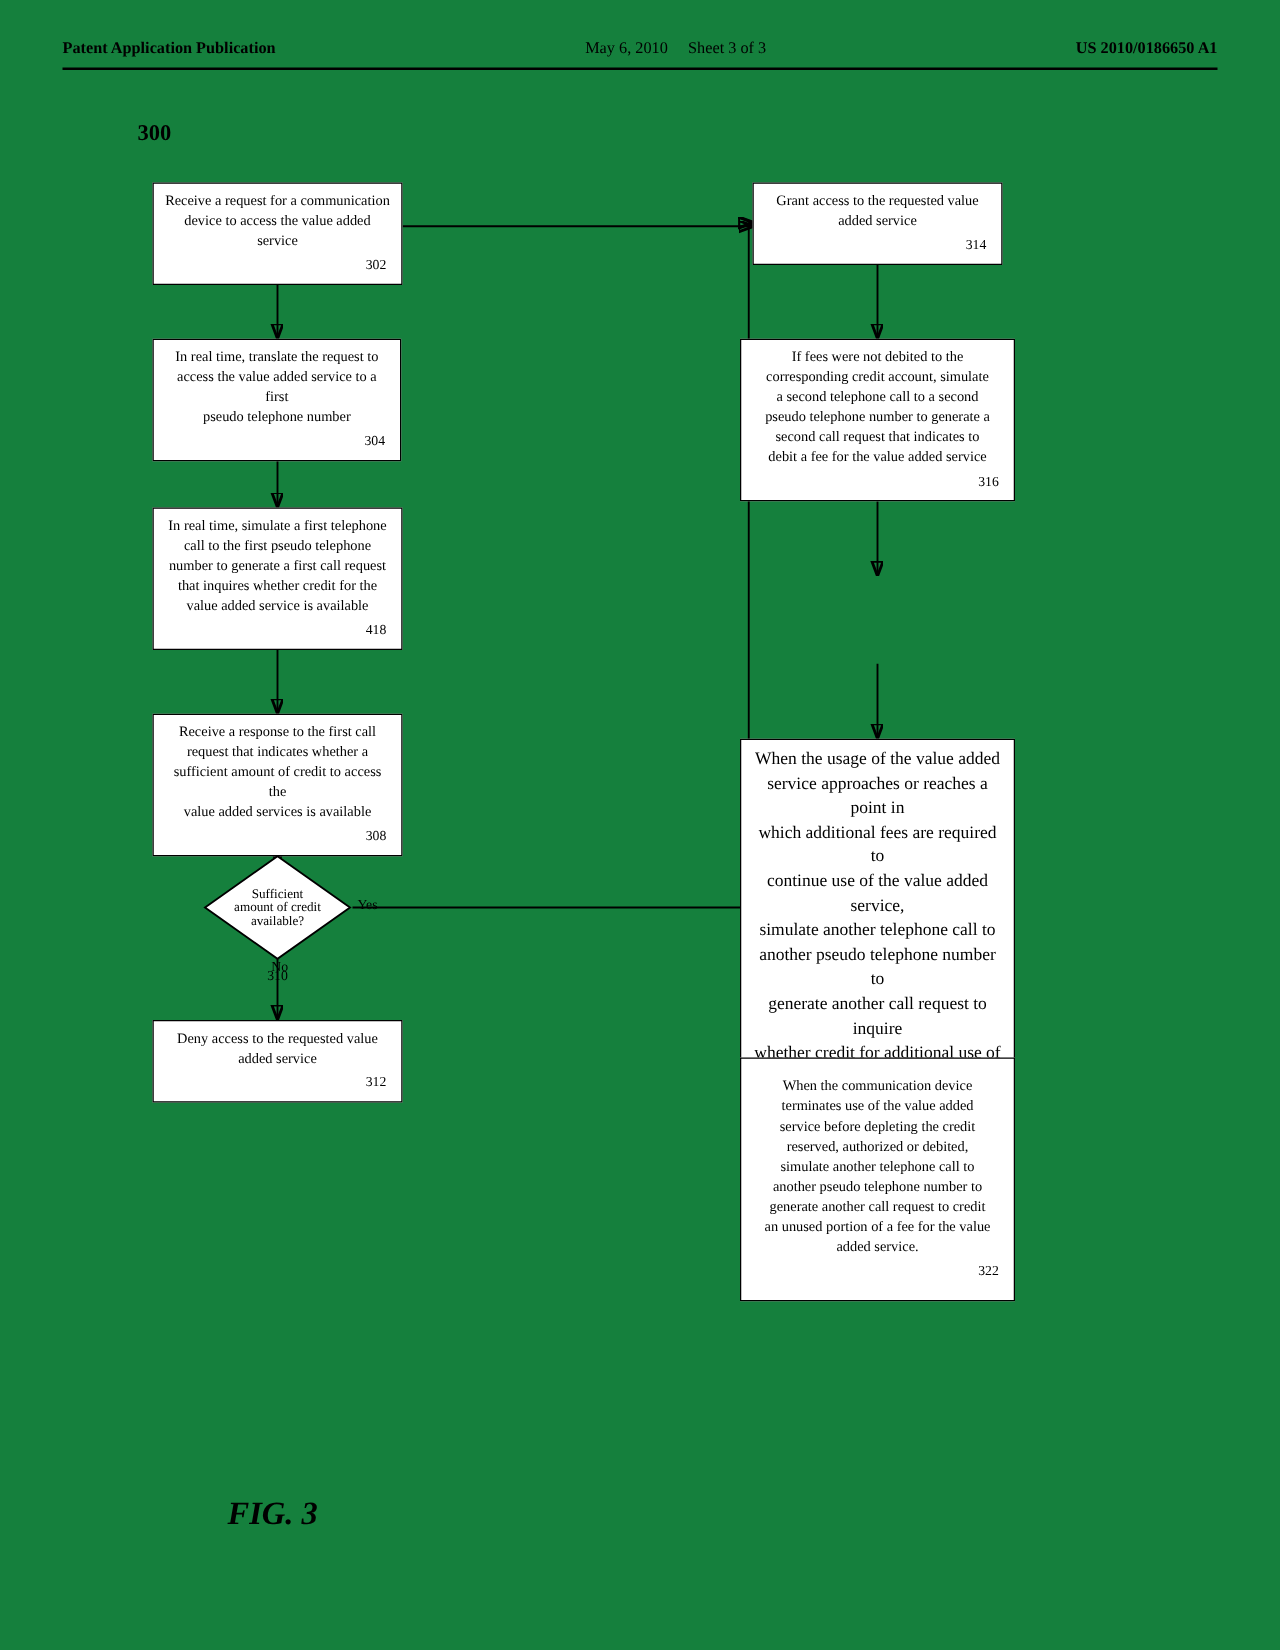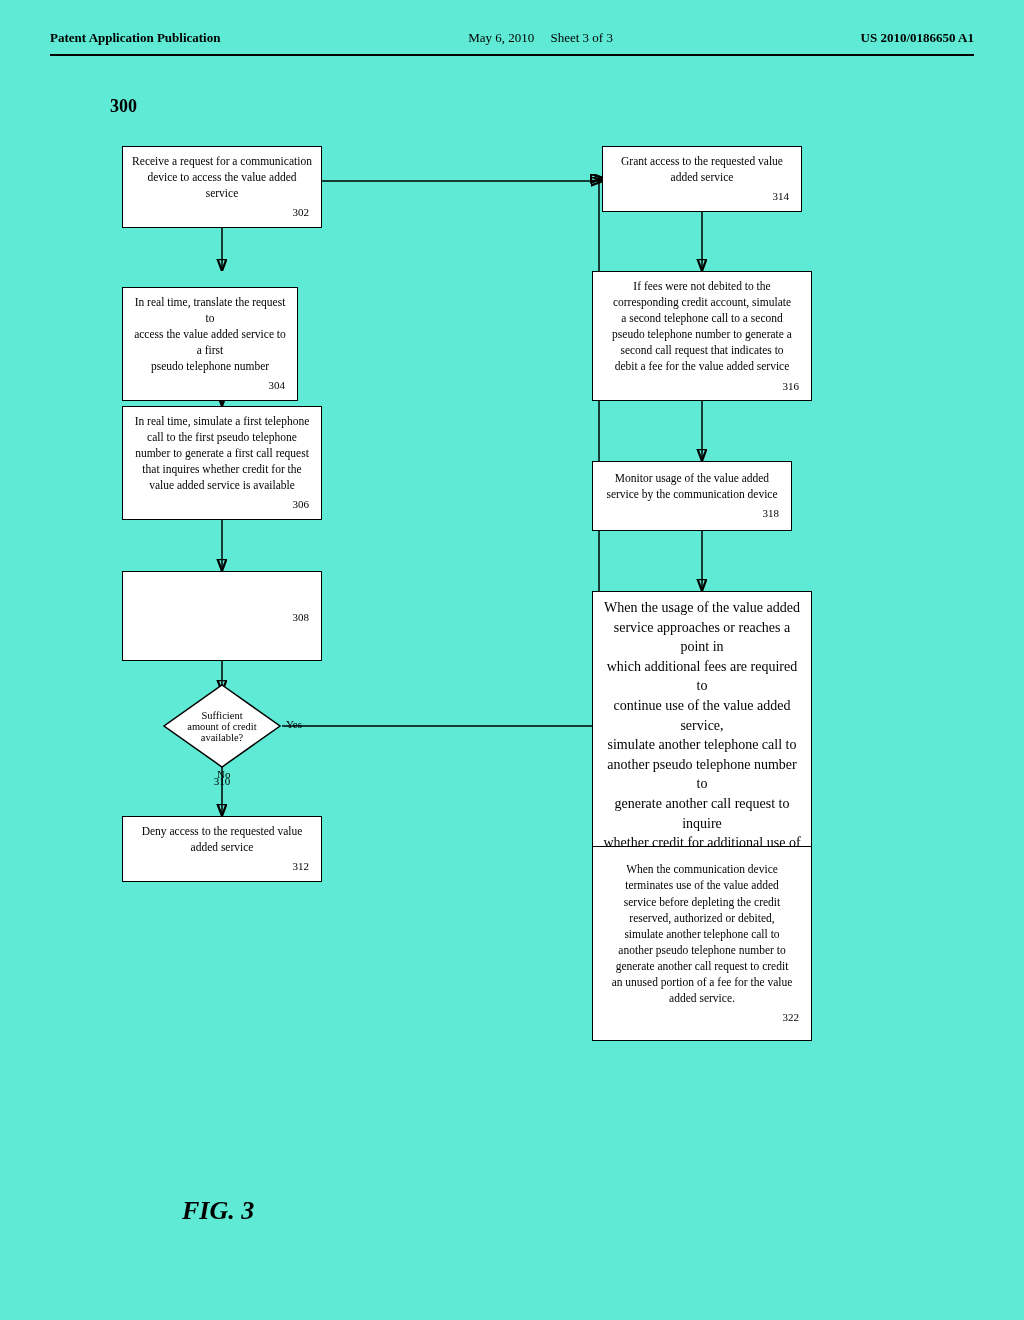--- a/index.html
+++ b/index.html
@@ -9,21 +9,21 @@
       font-size: 12px;
       color: #000;
       width: 1024px;
       min-height: 1320px;
       position: relative;
       overflow-x: hidden;
     }
     .page {
       width: 1024px;
       min-height: 1320px;
-      background: #5eead4;
+      background: #15803d;
       padding: 30px 50px;
       position: relative;
     }
     .header {
       display: flex;
       justify-content: space-between;
       align-items: center;
       border-bottom: 2px solid #000;
       padding-bottom: 8px;
       margin-bottom: 40px;
@@ -171,35 +171,38 @@
         <line x1="260" y1="85" x2="538" y2="85" marker-end="url(#arrow)"></line>
       </svg>
 
       <div class="flow-box" style="left:60px;top:50px;width:200px;min-height:70px;">
         <div style="font-size:11.5px;text-align:center;line-height:1.4;">
           Receive a request for a communication<br>device to access the value added service
         </div>
         <div class="flow-number">302</div>
       </div>
 
-      <div class="flow-box" style="left:60px;top:175px;width:176px;min-height:75px;margin-top:16px;">
+      <div class="flow-box" style="left:60px;top:175px;width:199px;min-height:75px;">
         <div style="font-size:11.5px;text-align:center;line-height:1.4;">
           In real time, translate the request to<br>access the value added service to a first<br>pseudo telephone number
         </div>
         <div class="flow-number">304</div>
       </div>
 
       <div class="flow-box" style="left:60px;top:310px;width:200px;min-height:105px;">
         <div style="font-size:11.5px;text-align:center;line-height:1.4;">
           In real time, simulate a first telephone<br>call to the first pseudo telephone<br>number to generate a first call request<br>that inquires whether credit for the<br>value added service is available
         </div>
-        <div class="flow-number">306</div>
+        <div class="flow-number">418</div>
       </div>
 
       <div class="flow-box" style="left:60px;top:475px;width:200px;min-height:90px;">
+        <div style="font-size:11.5px;text-align:center;line-height:1.4;">
+          Receive a response to the first call<br>request that indicates whether a<br>sufficient amount of credit to access the<br>value added services is available
+        </div>
         <div class="flow-number">308</div>
       </div>
 
       <div class="flow-diamond-wrapper" style="left:100px;top:587px;width:120px;height:86px;">
         <svg width="120" height="86">
           <polygon points="60,2 118,43 60,84 2,43" fill="white" stroke="black" stroke-width="1.5"></polygon>
         </svg>
         <div class="flow-diamond-text" style="position:absolute;top:0;left:0;right:0;bottom:0;display:flex;align-items:center;justify-content:center;flex-direction:column;font-size:10.5px;text-align:center;">
           Sufficient<br>amount of credit<br>available?
         </div>
@@ -224,26 +227,20 @@
         <div class="flow-number">314</div>
       </div>
 
       <div class="flow-box" style="left:530px;top:175px;width:220px;min-height:130px;">
         <div style="font-size:11.5px;text-align:center;line-height:1.4;">
           If fees were not debited to the<br>corresponding credit account, simulate<br>a second telephone call to a second<br>pseudo telephone number to generate a<br>second call request that indicates to<br>debit a fee for the value added service
         </div>
         <div class="flow-number">316</div>
       </div>
 
-      <div class="flow-box" style="left:530px;top:365px;width:200px;min-height:70px;">
-        <div style="font-size:11.5px;text-align:center;line-height:1.4;">
-          Monitor usage of the value added<br>service by the communication device
-        </div>
-        <div class="flow-number">318</div>
-      </div>
 
       <div class="flow-box" style="left:530px;top:495px;width:220px;min-height:195px;">
         <div style="font-size:14px;text-align:center;line-height:1.4;">
           When the usage of the value added<br>service approaches or reaches a point in<br>which additional fees are required to<br>continue use of the value added service,<br>simulate another telephone call to<br>another pseudo telephone number to<br>generate another call request to inquire<br>whether credit for additional use of the<br>value added service is available
         </div>
         <div class="flow-number">320</div>
       </div>
 
       <div class="flow-box" style="left:530px;top:750px;width:220px;min-height:195px;">
         <div style="font-size:11.5px;text-align:center;line-height:1.4;">

